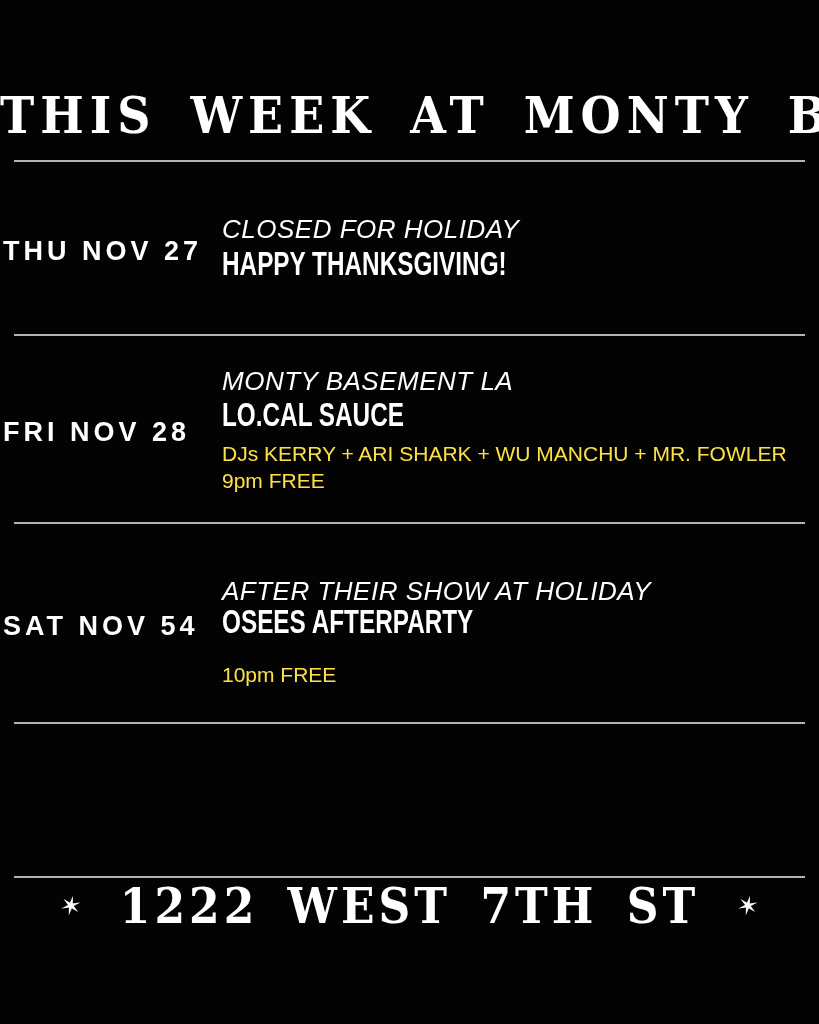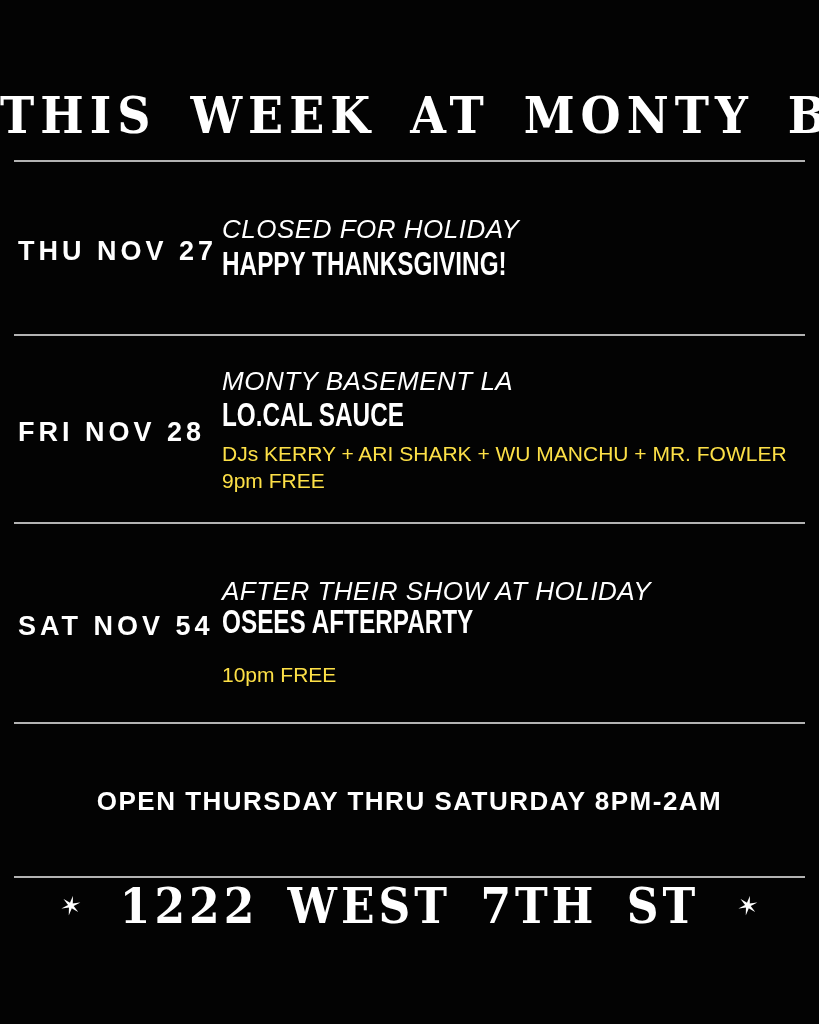--- a/index.html
+++ b/index.html
@@ -30,21 +30,21 @@
     font-size: 46px;
     line-height: 1;
     letter-spacing: 6px;
     word-spacing: 12px;
     white-space: nowrap;
     transform: scaleY(1.1);
     transform-origin: center top;
   }
   .day-label {
     position: absolute;
-    left: 18px;
+    left: 3px;
     font-size: 27px;
     font-weight: bold;
     letter-spacing: 4px;
     line-height: 1;
     white-space: nowrap;
   }
   .tagline {
     position: absolute;
     left: 222px;
     font-style: italic;
@@ -139,21 +139,20 @@
 
   <div class="event">
     <div class="day-label" style="top:613px">SAT NOV 54</div>
     <div class="tagline" style="top:578px">AFTER THEIR SHOW AT HOLIDAY</div>
     <div class="headline" style="top:605px">OSEES AFTERPARTY</div>
     <div class="time" style="top:664px">10pm FREE</div>
   </div>
 
   <div class="divider" style="top:722px"></div>
 
-  <div class="hours-line">OPEN THURSDAY THRU SATURDAY 8PM-2AM</div>
 
   <div class="divider" style="top:876px"></div>
 
   <div class="address-row">
     <span class="star">✶</span>
     <span class="address-text">1222 WEST 7TH ST</span>
     <span class="star">✶</span>
   </div>
 
 </div>

